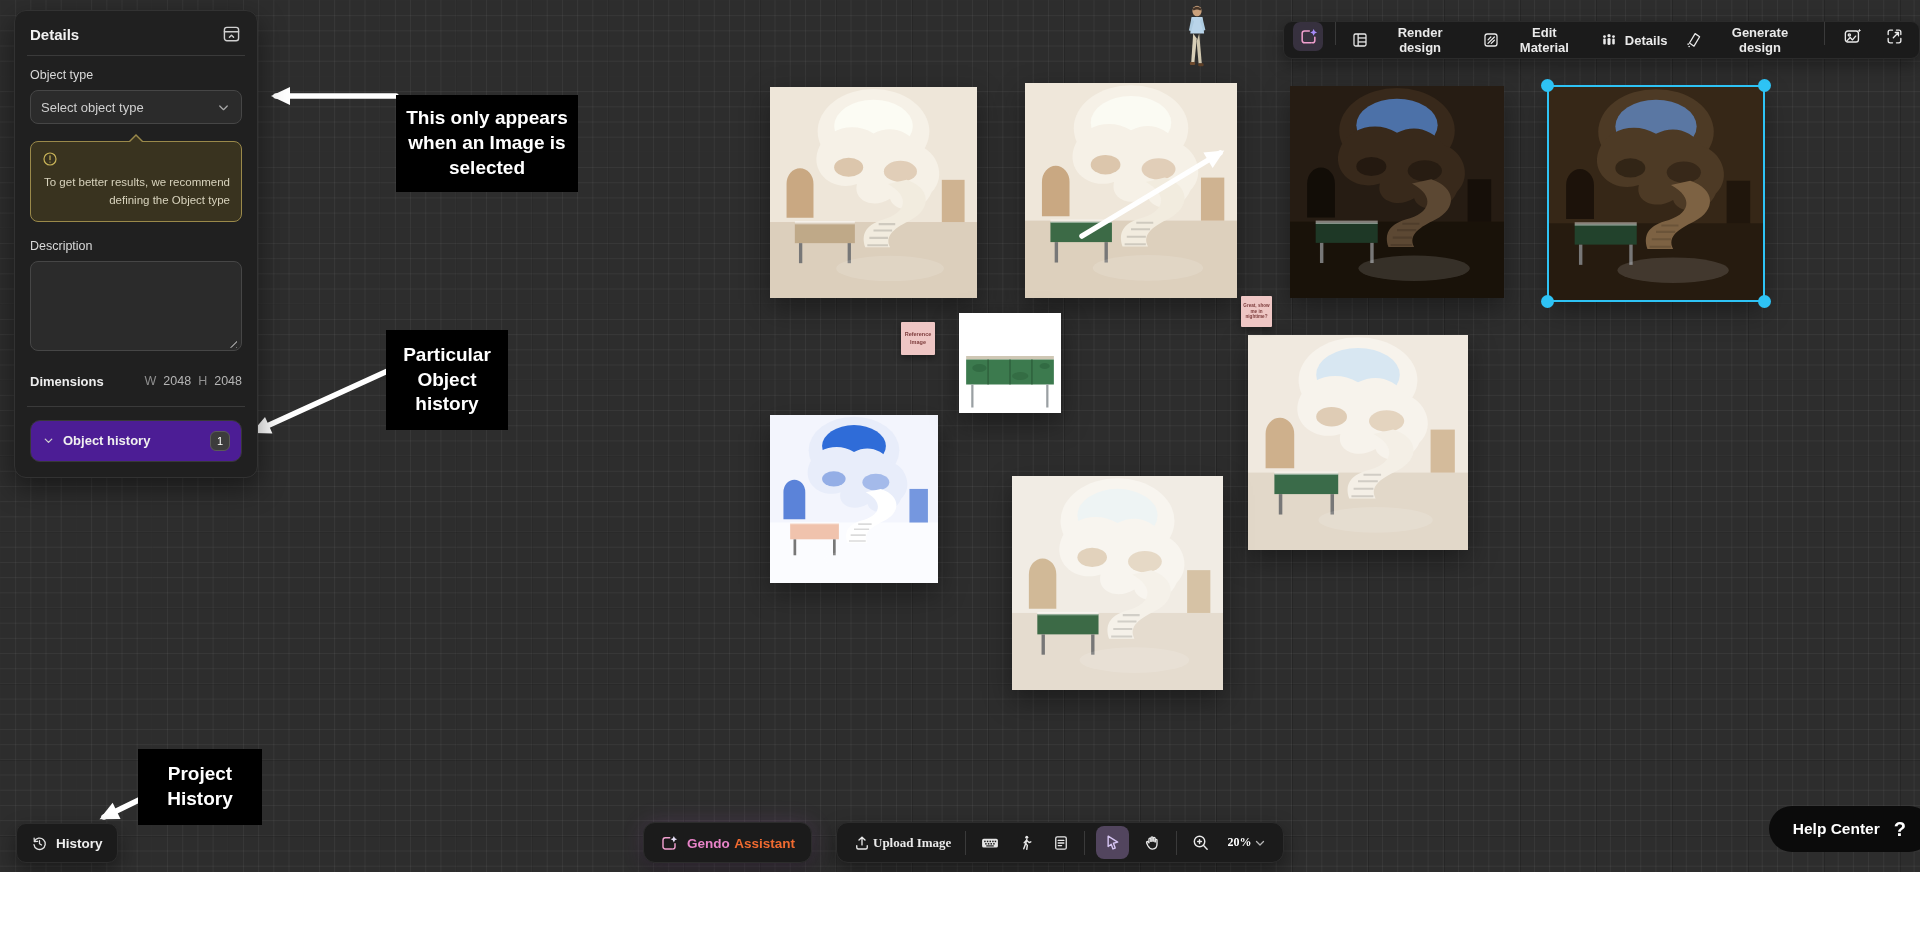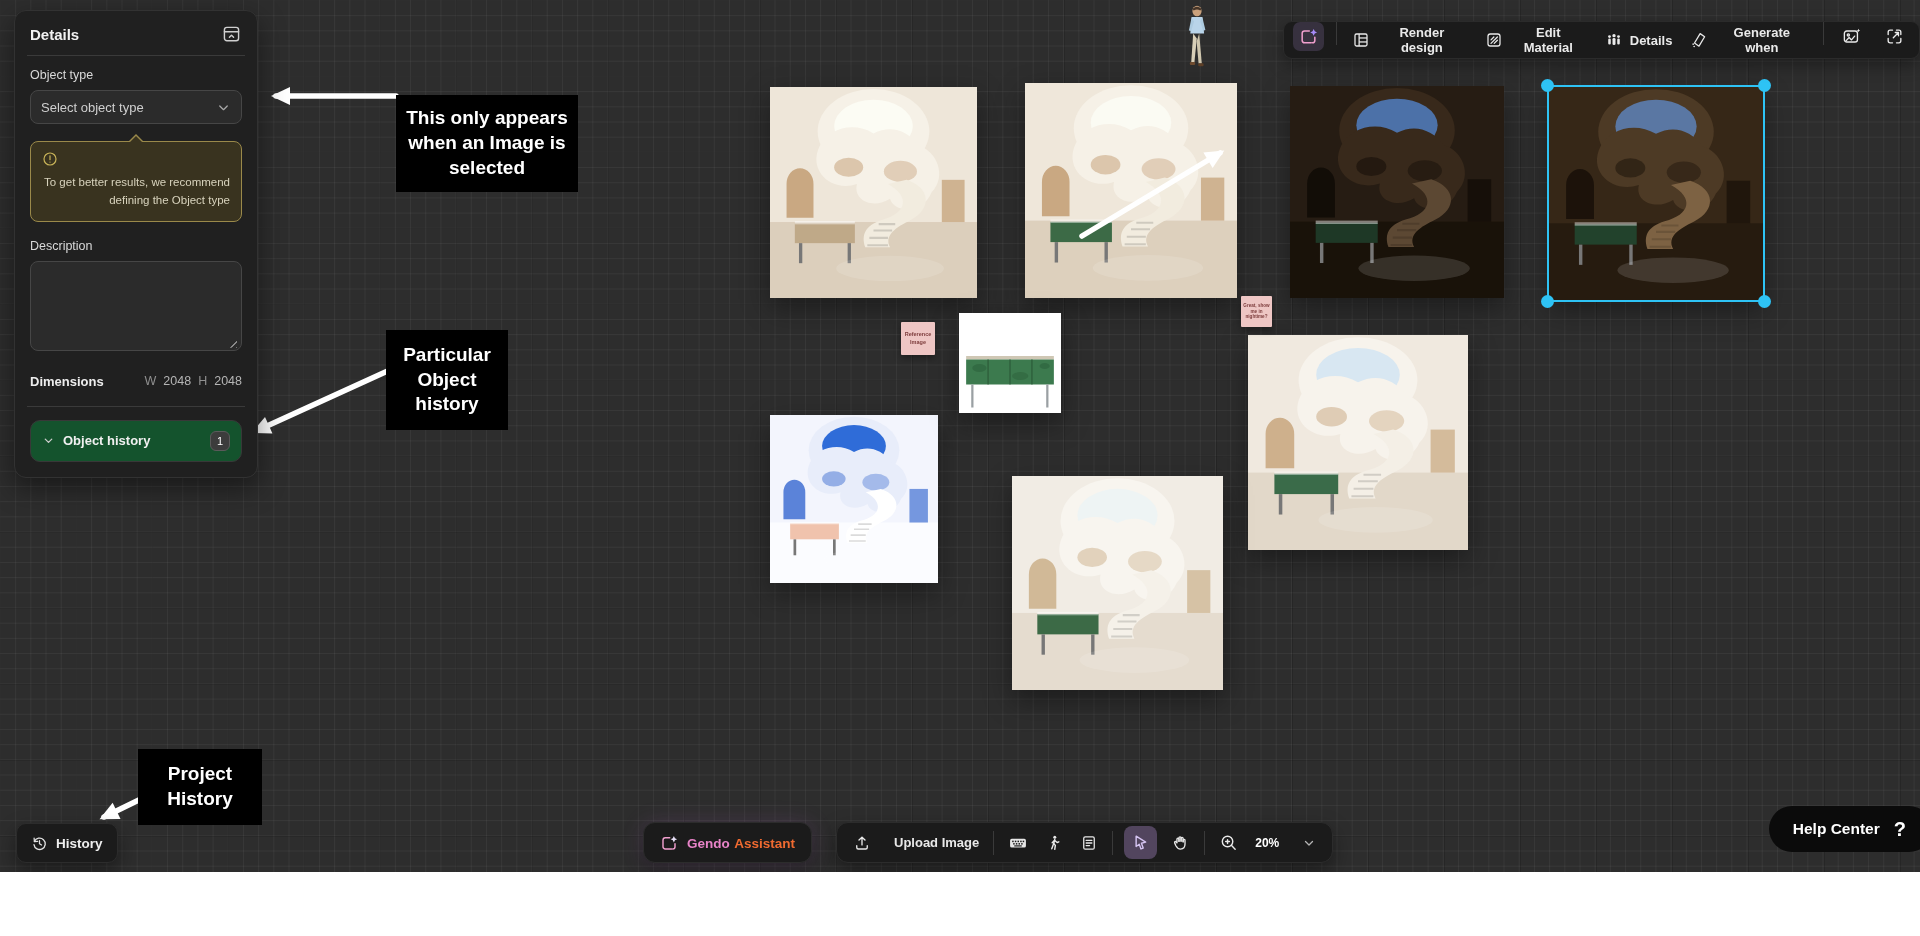--- a/index.html
+++ b/index.html
@@ -55,21 +55,21 @@
   }
   .dp-desc-wrap{position:relative;}
   .dp-resize{position:absolute;right:5px;bottom:7px;width:9px;height:9px;
     background:repeating-linear-gradient(-45deg,#8a8a8a 0 1.3px,transparent 1.3px 4.2px);
     clip-path:polygon(100% 0,100% 100%,0 100%);pointer-events:none;}
   .dp-dims{display:flex;align-items:center;justify-content:space-between;margin-top:19px;font-size:13px;}
   .dp-dims-label{font-weight:700;color:#ededed;}
   .dp-dims-vals{color:#b5b5b5;display:flex;gap:7px;align-items:center;font-size:12.5px;}
   .dp-dims-vals .k{color:#8f8f8f;}
   .dp-objhist{
-    margin-top:13px;height:40px;background:#14532d;border:1px solid #383838;border-radius:10px;
+    margin-top:13px;height:40px;background:#4c1d95;border:1px solid #383838;border-radius:10px;
     display:flex;align-items:center;gap:8px;padding:0 11px;cursor:pointer;
   }
   .dp-objhist-label{font-size:13px;font-weight:700;color:#f0f0f0;flex:1;}
   .dp-objhist-badge{min-width:20px;height:20px;box-sizing:border-box;border:1px solid #5a5a5a;background:#3c3c3c;
     border-radius:6px;font-size:11px;color:#fff;display:flex;align-items:center;justify-content:center;}
 
   
   .ann{
     position:absolute;background:#000;color:#fff;z-index:7;
     display:flex;align-items:center;justify-content:center;text-align:center;
@@ -100,22 +100,22 @@
   .pill{
     position:absolute;z-index:8;background:#1b1b1b;border:1px solid #2c2c2c;border-radius:12px;
     display:flex;align-items:center;box-shadow:0 8px 20px rgba(0,0,0,.4);box-sizing:border-box;
   }
   .gendo-pill{left:643px;top:822px;height:41px;padding:0 16px;gap:9px;
     box-shadow:0 0 22px rgba(200,120,220,.18),0 8px 20px rgba(0,0,0,.4);}
   .gendo-brand{font-size:13.5px;font-weight:700;color:#e883c8;}
   .gendo-word{font-size:13.5px;font-weight:700;color:#ef6a30;}
 
   .main-toolbar{left:836px;top:822px;height:41px;padding:0 13px;gap:11px;}
-  .mt-btn{background:none;border:none;display:flex;align-items:center;gap:23px;cursor:pointer;
-    color:#e9e9e9;font-family:Liberation Sans, sans-serif;font-size:13px;font-weight:600;padding:3px;border-radius:8px;}
+  .mt-btn{background:none;border:none;display:flex;align-items:center;gap:2px;cursor:pointer;
+    color:#e9e9e9;font-family:Liberation Serif, serif;font-size:13px;font-weight:600;padding:3px;border-radius:8px;}
   .mt-btn.tool-active{background:#52455e;width:33px;height:33px;justify-content:center;color:#d6c5f2;}
   .mt-div{width:1px;height:24px;background:#3a3a3a;flex:none;}
   .zoom-value{font-size:12px;font-weight:700;color:#ffffff;}
 
   .history-pill{left:16px;top:823px;height:40px;padding:0 14px;gap:8px;border-radius:10px;cursor:pointer;}
   .history-label{font-size:13.5px;font-weight:700;color:#eee;}
 
   .help-pill{position:absolute;right:-12px;top:806px;height:46px;z-index:10;background:#0b0b0b;
     border-radius:26px;display:flex;align-items:center;gap:14px;padding:0 26px 0 24px;cursor:pointer;}
   .help-label{font-size:15.5px;font-weight:600;color:#fff;}
@@ -354,21 +354,21 @@
           <circle cx="18" cy="7.4" r="1.9"></circle>
             <rect x="16.3" y="10" width="3.4" height="8" rx="1.5"></rect>
         </svg>
         <span>Details</span>
       </button>
       <button class="tool-btn">
         <svg width="18" height="18" viewBox="0 0 24 24" fill="none" stroke="currentColor" stroke-width="1.7" stroke-linecap="round" stroke-linejoin="round">
           <path d="M13.5,3.5 l6,4.2 -7.5,12.5 -6,-4.2 z"></path>
             <path d="M4.2,17.5 l.02,0 M5.5,20.6 l.02,0" stroke-width="2.2"></path>
         </svg>
-        <span>Generate when</span>
+        <span>Generate design</span>
       </button>
       <span class="tt-div"></span>
       <button class="tool-btn icon-sq">
         <svg width="19" height="19" viewBox="0 0 24 24" fill="none" stroke="currentColor" stroke-width="1.7" stroke-linecap="round" stroke-linejoin="round">
           <rect x="3" y="5" width="16.5" height="14" rx="3"></rect>
             <circle cx="8" cy="10" r="1.4"></circle>
             <path d="M5,17.5 l4,-4.2 3,3 4,-4.8"></path>
           <path d="M20.8,2.2 l.7,1.5 1.5,.7 -1.5,.7 -.7,1.5 -.7,-1.5 -1.5,-.7 1.5,-.7 z" fill="currentColor" stroke="none"></path>
         </svg>
       </button>

